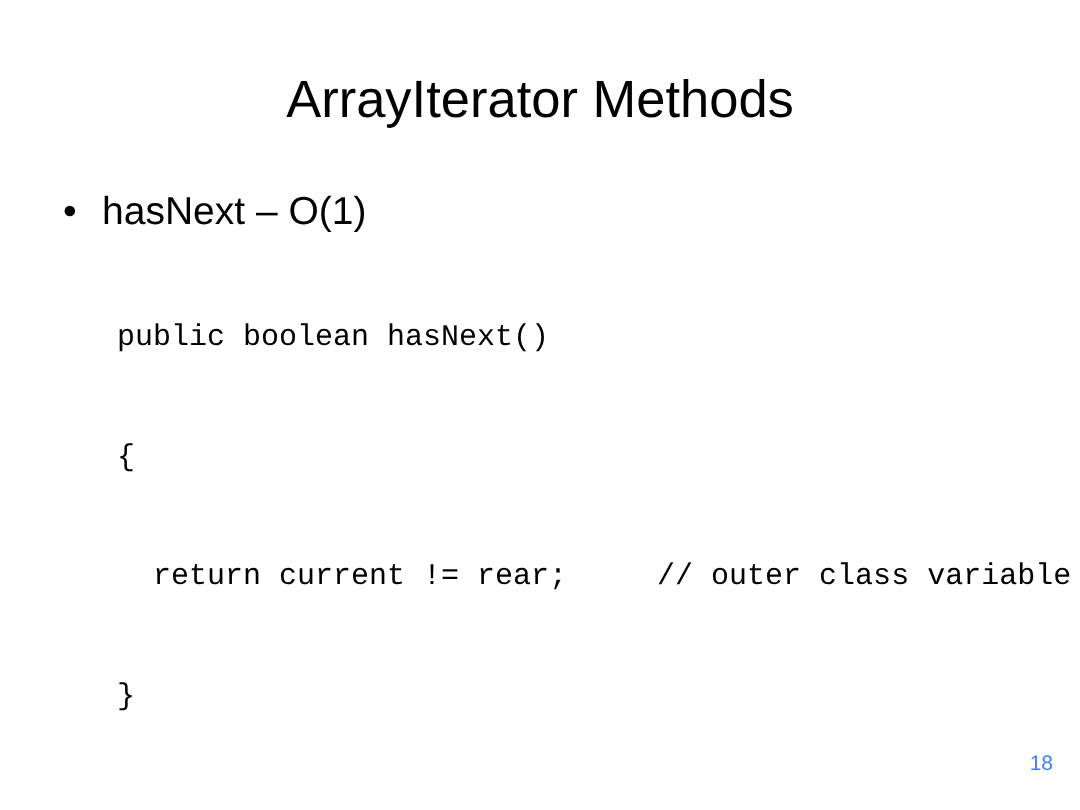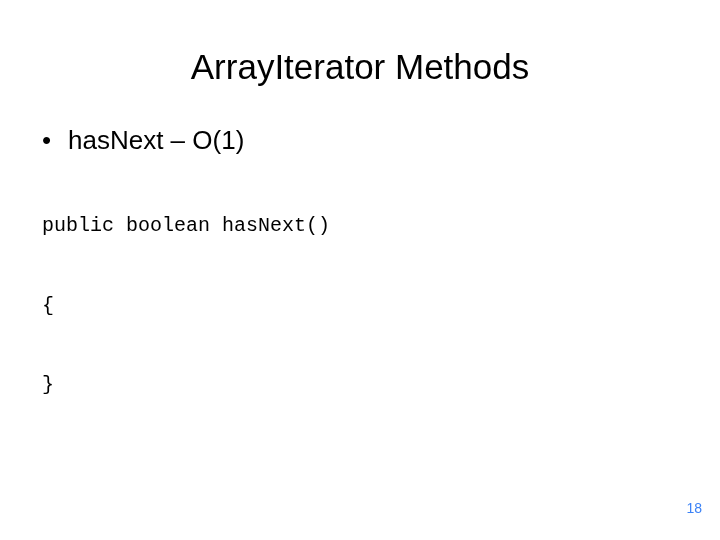--- a/index.html
+++ b/index.html
@@ -74,21 +74,21 @@
     flex: 0 0 auto;
     text-align: center;
   }
 
   .code-block {
     font-family: "Liberation Mono", monospace;
     font-size: 20px;
     line-height: 26.5px;
     color: #000000;
     white-space: pre;
-    padding-left: 42px;
+    padding-left: 78px;
     margin-top: 4px;
     letter-spacing: 0px;
   }
 
   .code-line {
     white-space: pre;
     height: 26.5px;
   }
 
   .gap-between {
@@ -115,20 +115,21 @@
   <div class="body-area">
 
     <div class="bullet-block">
       <div class="bullet-line">
         <span class="bullet-dot">•</span>
         <span class="bullet-text">hasNext – O(1)</span>
       </div>
       <div class="code-block">
         <div class="code-line">public boolean hasNext()</div>
         <div class="code-line">{</div>
+        <div class="code-line">  return current != rear;     // outer class variable</div>
         <div class="code-line">}</div>
       </div>
     </div>
 
     <div class="gap-between"></div>
 
   </div>
 
   <div class="page-number">18</div>
 

